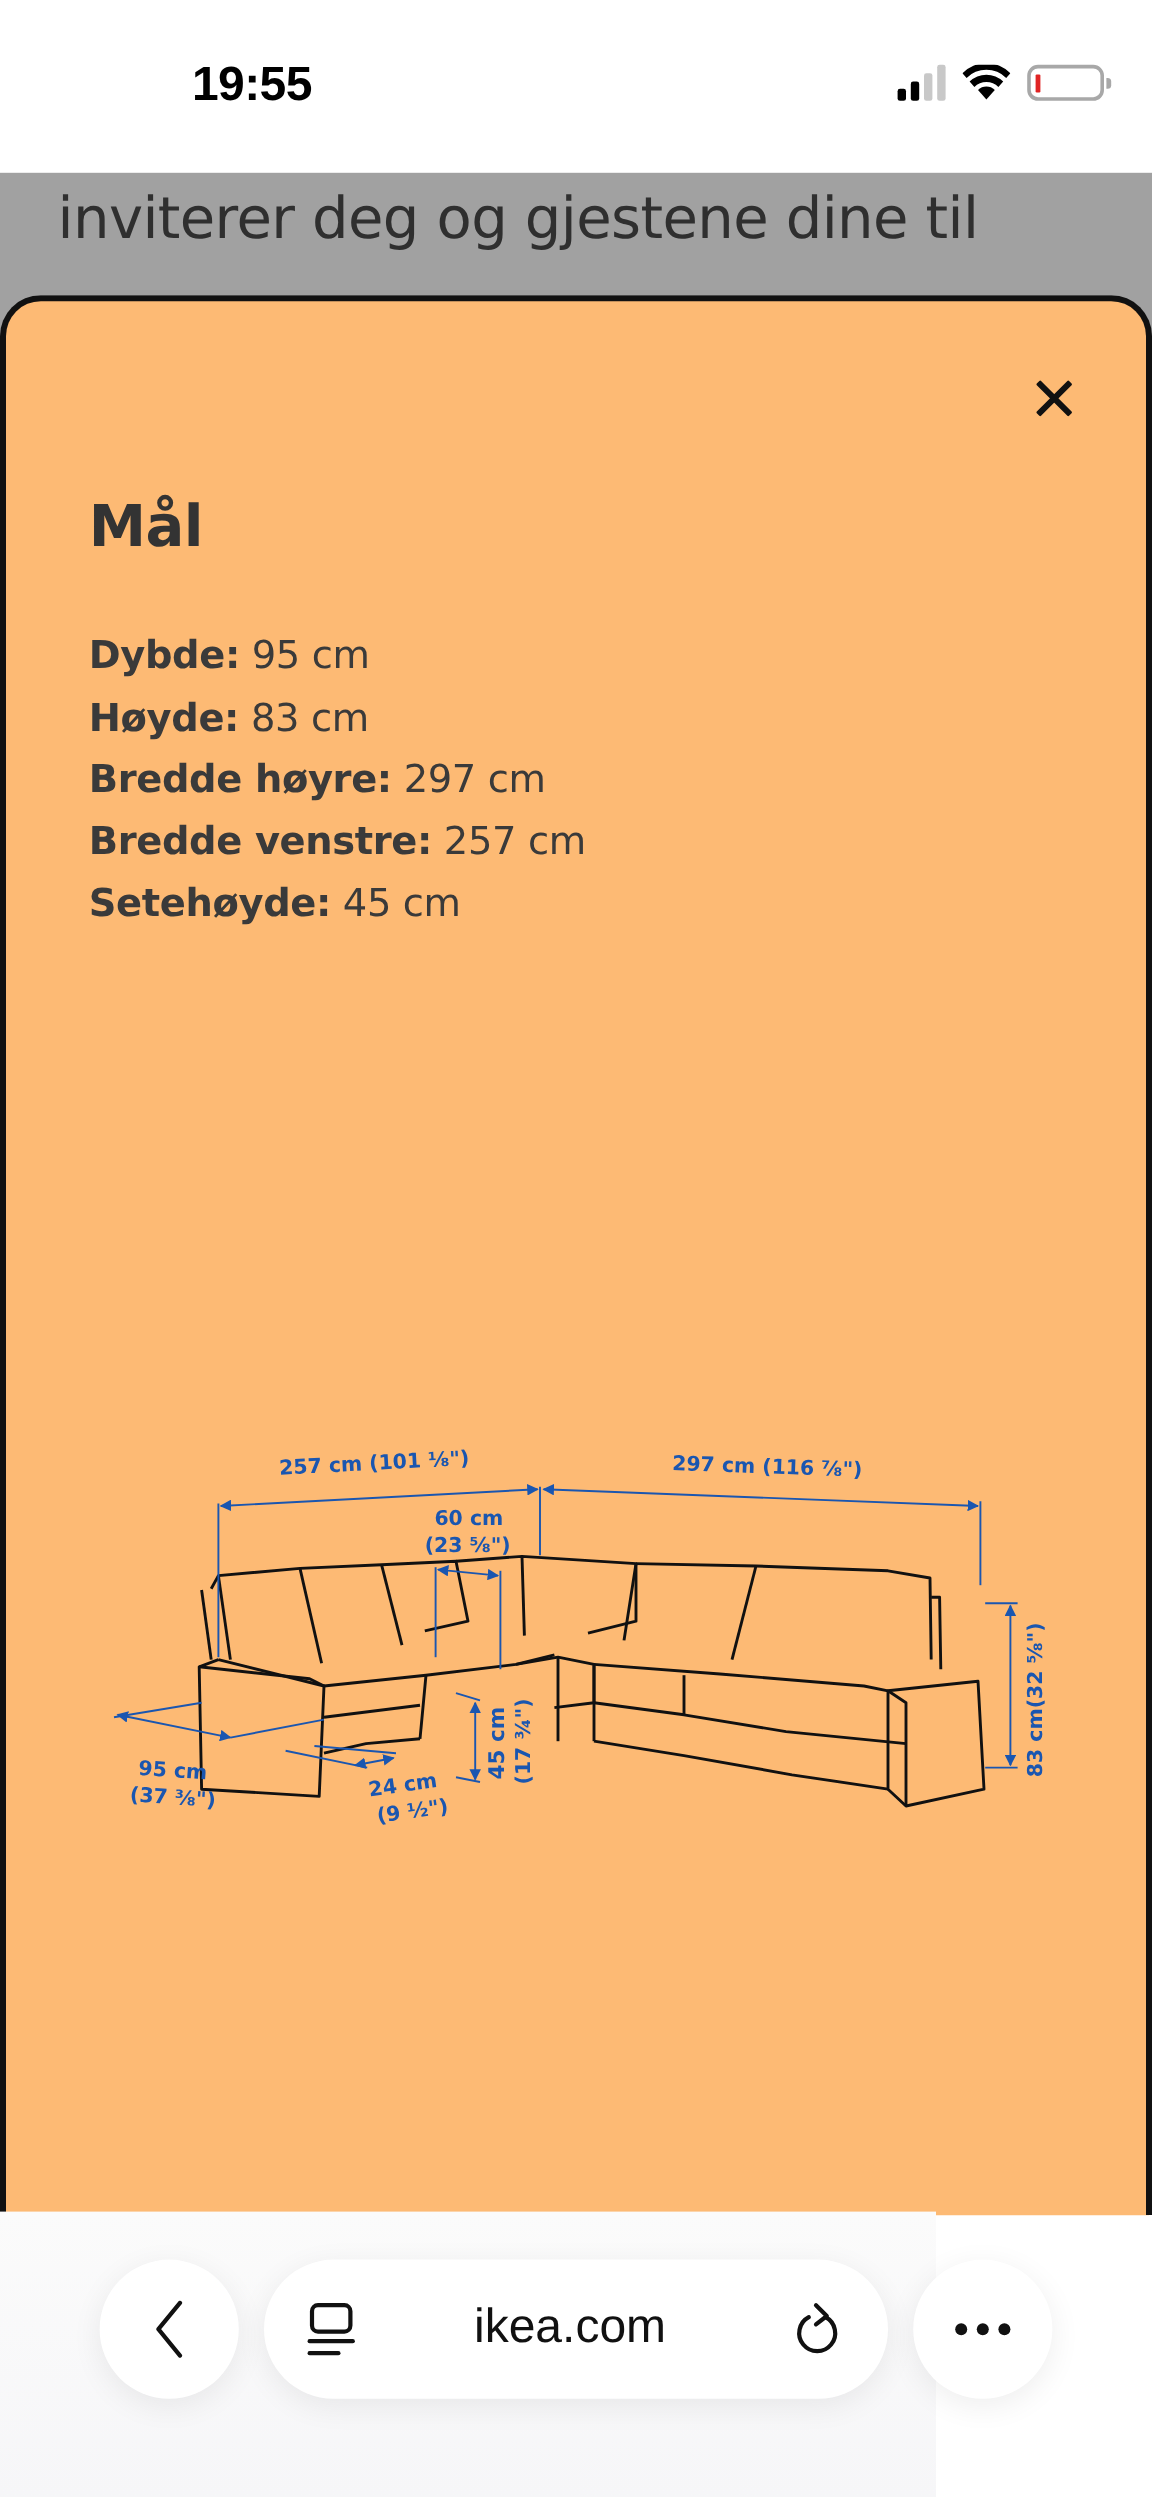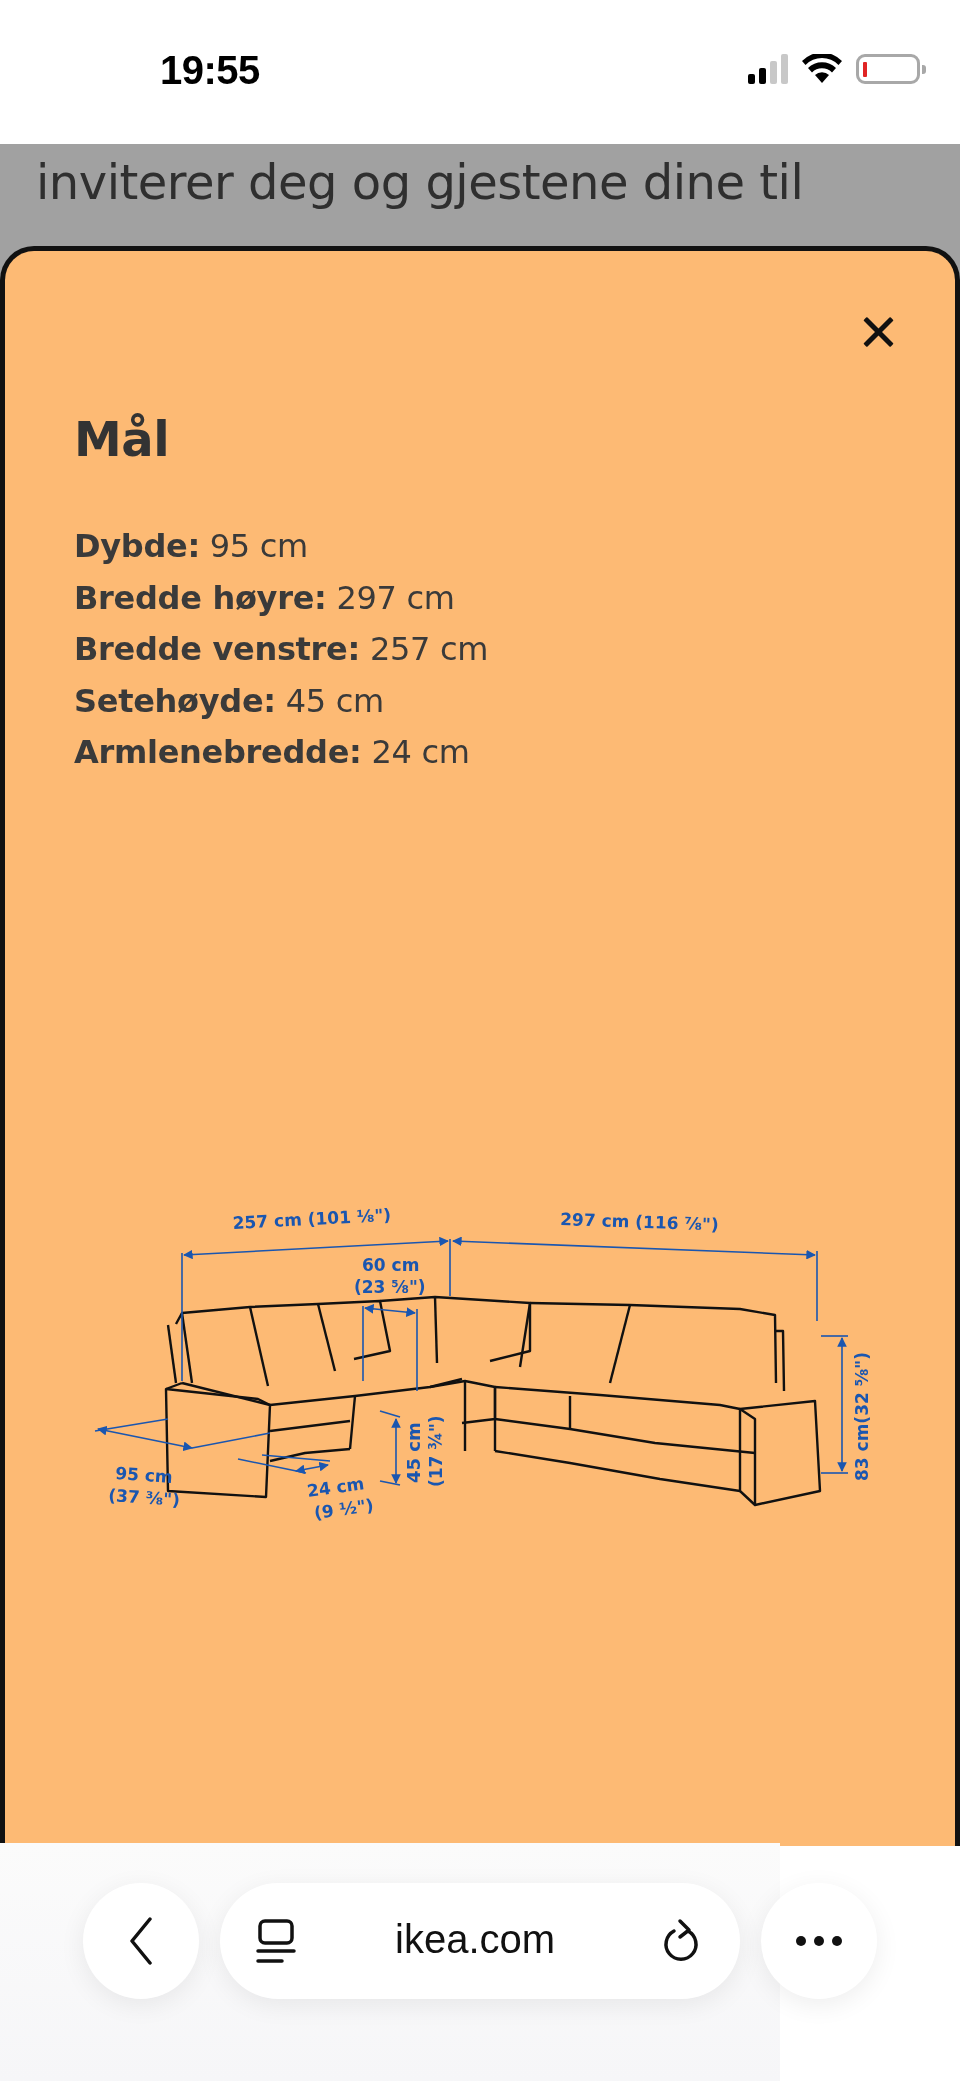--- a/index.html
+++ b/index.html
@@ -10,21 +10,21 @@
   .status-time { position: absolute; left: 120px; top: 48px; font-family: "Liberation Sans", sans-serif; font-weight: 700; font-size: 40px; letter-spacing: -0.5px; color: #000; }
   .status-icons { position: absolute; right: 80px; top: 54px; display: flex; align-items: center; gap: 14px; }
   .signal { display: flex; align-items: flex-end; gap: 4px; height: 30px; }
   .signal span { display: block; width: 7px; border-radius: 2px; background: #000; }
   .signal span.off { background: #c8c8c8; }
   .battery { position: relative; width: 64px; height: 30px; border: 3px solid #a8a8a8; border-radius: 9px; }
   .battery::after { content: ""; position: absolute; right: -9px; top: 8px; width: 4px; height: 9px; background: #a8a8a8; border-radius: 0 3px 3px 0; }
   .battery .level { position: absolute; left: 4px; top: 5px; width: 4px; height: 15px; background: #e02424; border-radius: 1px; }
 
   .backdrop { position: absolute; left: 0; top: 144px; width: 960px; height: 1700px; background: #a1a1a1; overflow: hidden; }
-  .backdrop-text { position: absolute; left: 36px; top: 10px; font-family: "DejaVu Sans", sans-serif; font-size: 48px; color: #2f2f2f; white-space: nowrap; letter-spacing: -0.5px; }
+  .backdrop-text { position: absolute; left: 48px; top: 10px; font-family: "DejaVu Sans", sans-serif; font-size: 48px; color: #2f2f2f; white-space: nowrap; letter-spacing: -0.5px; }
 
   .modal { position: absolute; left: 0; top: 246px; width: 960px; height: 1600px; background: #fdba74; border: 5px solid #111; border-radius: 34px 34px 0 0; border-bottom: none; }
   .close-btn { position: absolute; right: 55px; top: 60px; width: 44px; height: 44px; cursor: pointer; }
   .close-btn::before, .close-btn::after { content: ""; position: absolute; left: 20px; top: 2px; width: 5px; height: 38px; background: #111; border-radius: 1px; }
   .close-btn::before { transform: rotate(45deg); }
   .close-btn::after { transform: rotate(-45deg); }
 
   .modal-title { position: absolute; left: 69px; top: 160px; font-family: "DejaVu Sans", sans-serif; font-weight: 700; font-size: 48px; color: #333; letter-spacing: -0.5px; }
   .dims { position: absolute; left: 69px; top: 270px; }
   .dim-row { font-family: "DejaVu Sans", sans-serif; font-size: 32px; line-height: 51.5px; color: #3a3a3a; white-space: nowrap; letter-spacing: -0.3px; }
@@ -77,34 +77,34 @@
   <div class="close-btn"></div>
 
   <h1 class="modal-title">Mål</h1>
 
   <div class="dims">
     <div class="dim-row">
       <span class="dim-label">Dybde:</span>
       <span class="dim-value">95 cm</span>
     </div>
     <div class="dim-row">
+      <span class="dim-label">Høyde:</span>
+      <span class="dim-value">83 cm</span>
+    </div>
+    <div class="dim-row">
       <span class="dim-label">Bredde høyre:</span>
       <span class="dim-value">297 cm</span>
     </div>
     <div class="dim-row">
       <span class="dim-label">Bredde venstre:</span>
       <span class="dim-value">257 cm</span>
     </div>
     <div class="dim-row">
       <span class="dim-label">Setehøyde:</span>
       <span class="dim-value">45 cm</span>
-    </div>
-    <div class="dim-row">
-      <span class="dim-label">Armlenebredde:</span>
-      <span class="dim-value">24 cm</span>
     </div>
   </div>
 
   <div class="diagram">
     <svg viewBox="0 0 800 420">
       <defs>
         <marker id="arr" viewBox="0 0 10 10" refX="9" refY="5" markerWidth="6" markerHeight="6" orient="auto-start-reverse">
           <path d="M0 0 L10 5 L0 10 Z" fill="#1a56b0"></path>
         </marker>
       </defs>

